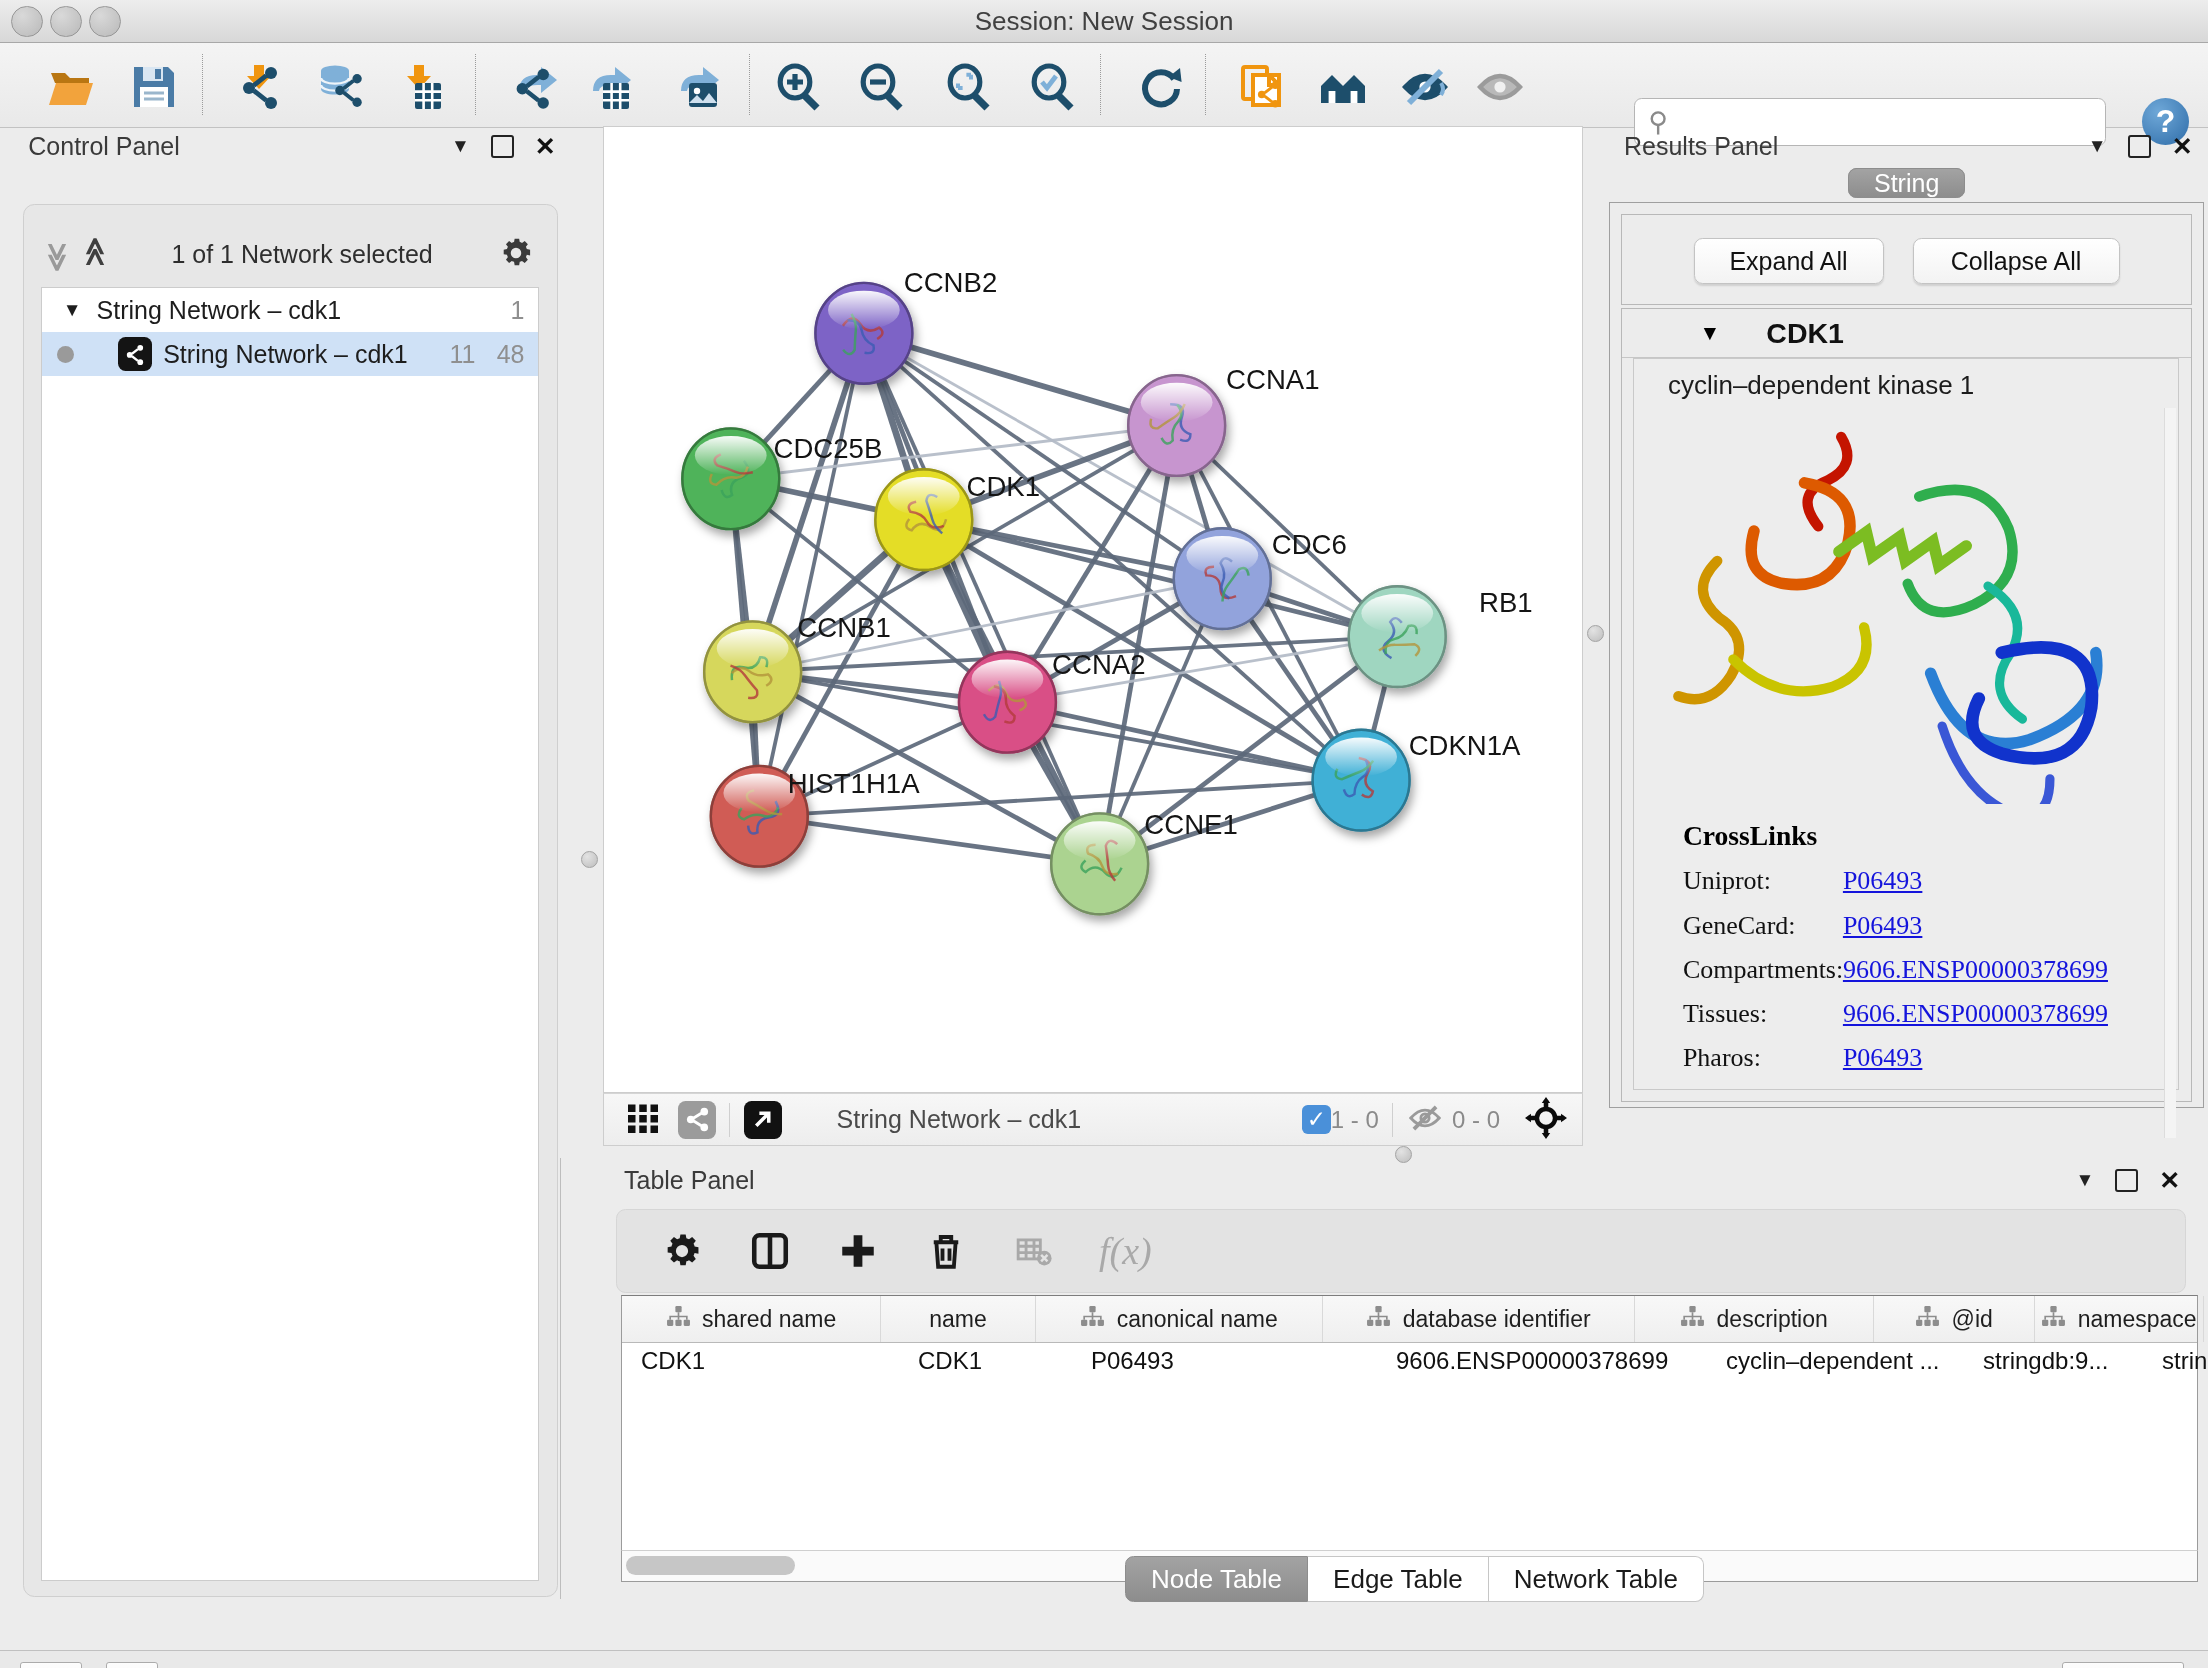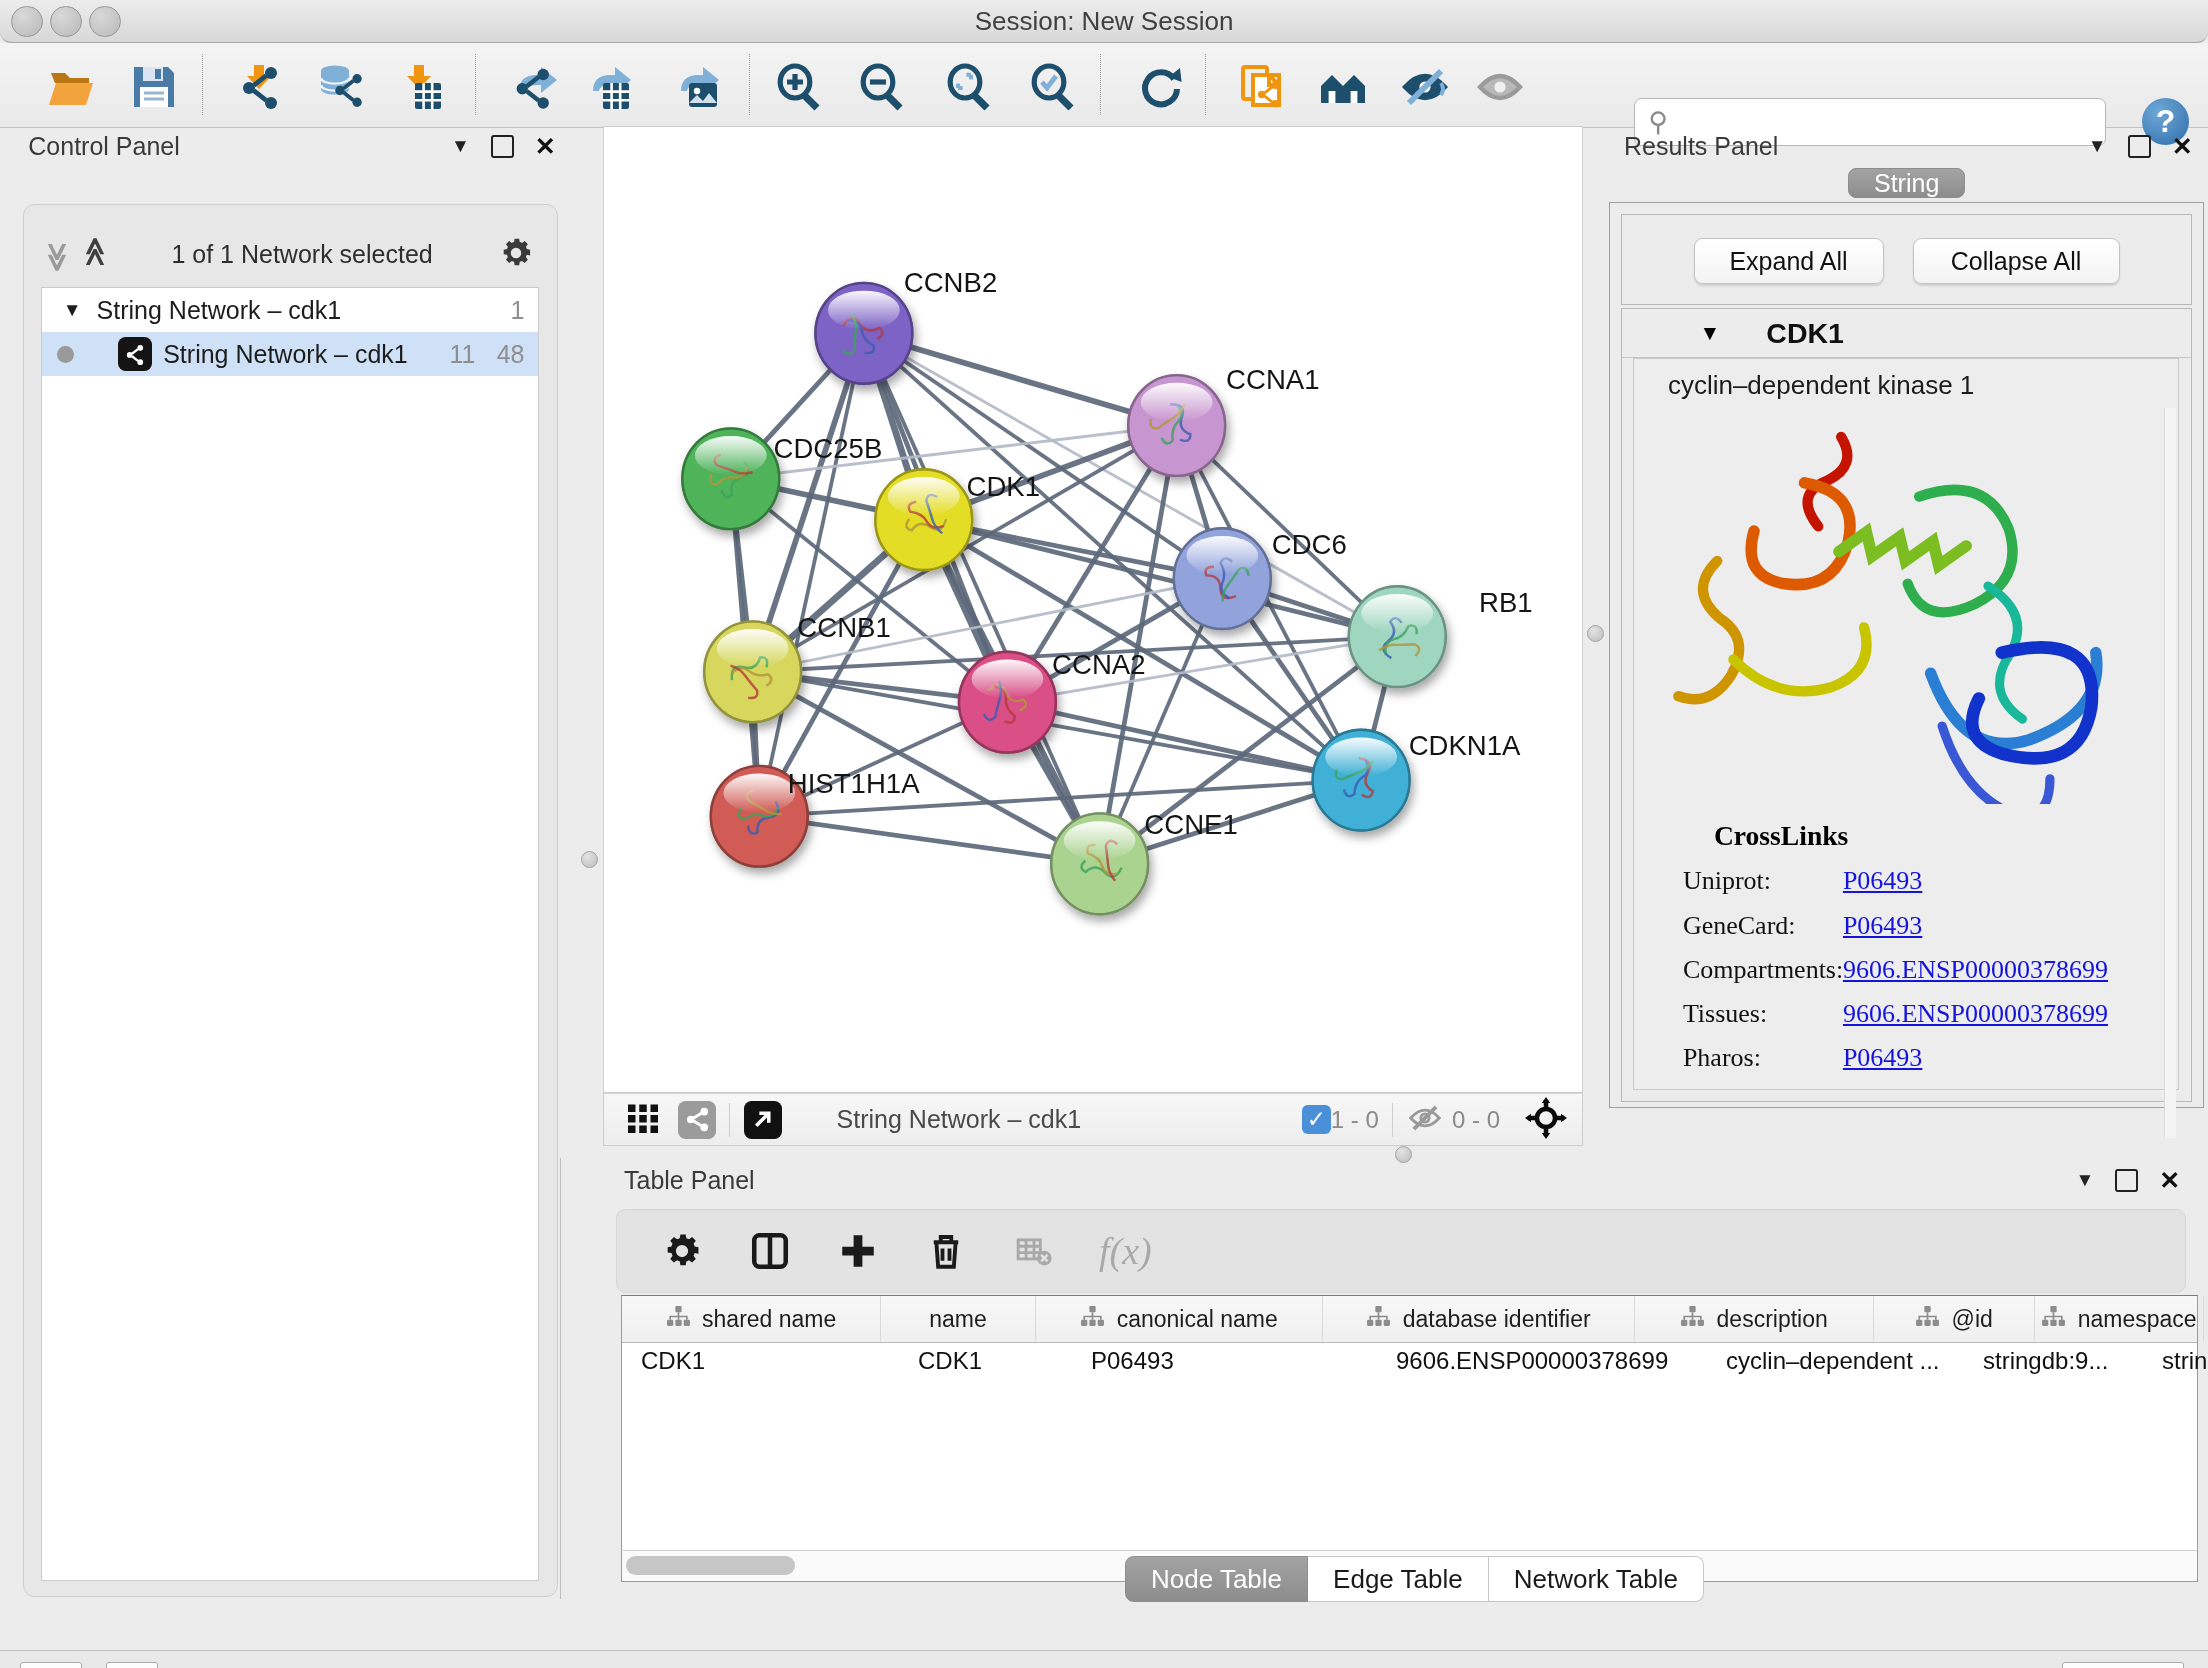--- a/index.html
+++ b/index.html
@@ -1,20 +1,20 @@
 <!DOCTYPE html>
 <html style="font-size:15px"><head>
 <meta charset="utf-8">
 <style>
   html,body{margin:0;padding:0;width:2208px;height:1668px;overflow:hidden;
     font-family:"Liberation Sans",sans-serif;background:#ececec;}
   .abs{position:absolute;}
   
   #titlebar{left:0;top:0;width:2208px;height:42px;
-    background:linear-gradient(#ededed,#d8d8d8);border-bottom:1px solid #a8a8a8;border-radius:11px;}
+    background:linear-gradient(#ededed,#d8d8d8);border-bottom:1px solid #a8a8a8;}
   .tl{position:absolute;top:5.7px;width:29.5px;height:29.5px;border-radius:50%;
     background:radial-gradient(circle at 35% 30%,#d9d9d9,#b9b9b9);border:1px solid #979797;}
   #win-title{width:100%;text-align:center;line-height:42px;font-size:26px;color:#404040;}
   
   #toolbar{left:0;top:43px;width:2208px;height:84px;background:linear-gradient(#f4f4f4,#e9e9e9);
     border-bottom:1px solid #c2c2c2;}
   .tb-btn{position:absolute;top:17px;width:53px;height:53px;display:flex;align-items:center;justify-content:center;}
   .tb-btn svg{width:48px;height:48px;}
   .tb-sep{position:absolute;top:11.4px;height:61px;border-left:1.9px dotted #9b9b9b;width:0;}
   #search-box{left:1634px;top:55px;width:470px;height:46px;background:#fff;border:1px solid #b5b5b5;
@@ -69,21 +69,21 @@
     border:1px solid #c3c3c3;border-radius:8.6px;font-size:25px;color:#111;text-align:center;line-height:44px;
     box-shadow:0 1.9px 1.9px rgba(0,0,0,0.12);}
   #rp-protein-box{position:absolute;left:10.5px;top:105px;width:569px;height:792px;border:1px solid #b8b8b8;}
   #rp-prot-header{height:48px;display:flex;align-items:center;border-bottom:1px solid #c6c6c6;}
   #rp-caret{margin-left:78px;font-size:21px;}
   #rp-prot-name{margin-left:46px;font-size:28.5px;font-weight:bold;color:#111;}
   #rp-content{position:absolute;left:11.4px;top:49px;width:544px;height:730px;background:#ededed;border:1px solid #c9c9c9;}
   #rp-desc{position:absolute;left:34px;top:11.4px;font-size:26px;color:#1c1c1c;}
   #protein-svg{position:absolute;left:19px;top:55px;}
   #crosslinks{position:absolute;left:49px;top:461px;font-family:"Liberation Serif",serif;}
-  #cl-title{font-size:27.6px;font-weight:bold;color:#000;margin-left:31px;}
+  #cl-title{font-size:27.6px;font-weight:bold;color:#000;}
   .cl-row{display:flex;margin-top:14.3px;font-size:26px;}
   .cl-label{width:160px;color:#111;}
   .cl-link{color:#1414dc;text-decoration:underline;}
   #rp-scroll{position:absolute;right:1.9px;top:49px;width:11.4px;height:730px;background:#f4f4f4;border-left:1px solid #dcdcdc;}
   
   #table-panel{left:560px;top:1158px;width:1637px;height:441px;background:#ececec;border-left:1.9px solid #bdbdbd;}
   #tp-title-row{position:absolute;left:63px;top:7.6px;width:1560px;display:flex;align-items:center;}
   #tp-toolbar{position:absolute;left:55px;top:51px;width:1568px;height:82px;background:#e3e3e3;
     border:1px solid #d6d6d6;border-radius:9.5px;display:flex;align-items:center;}
   .tpi{margin-left:42px;display:flex;align-items:center;justify-content:center;width:46px;height:46px;}

